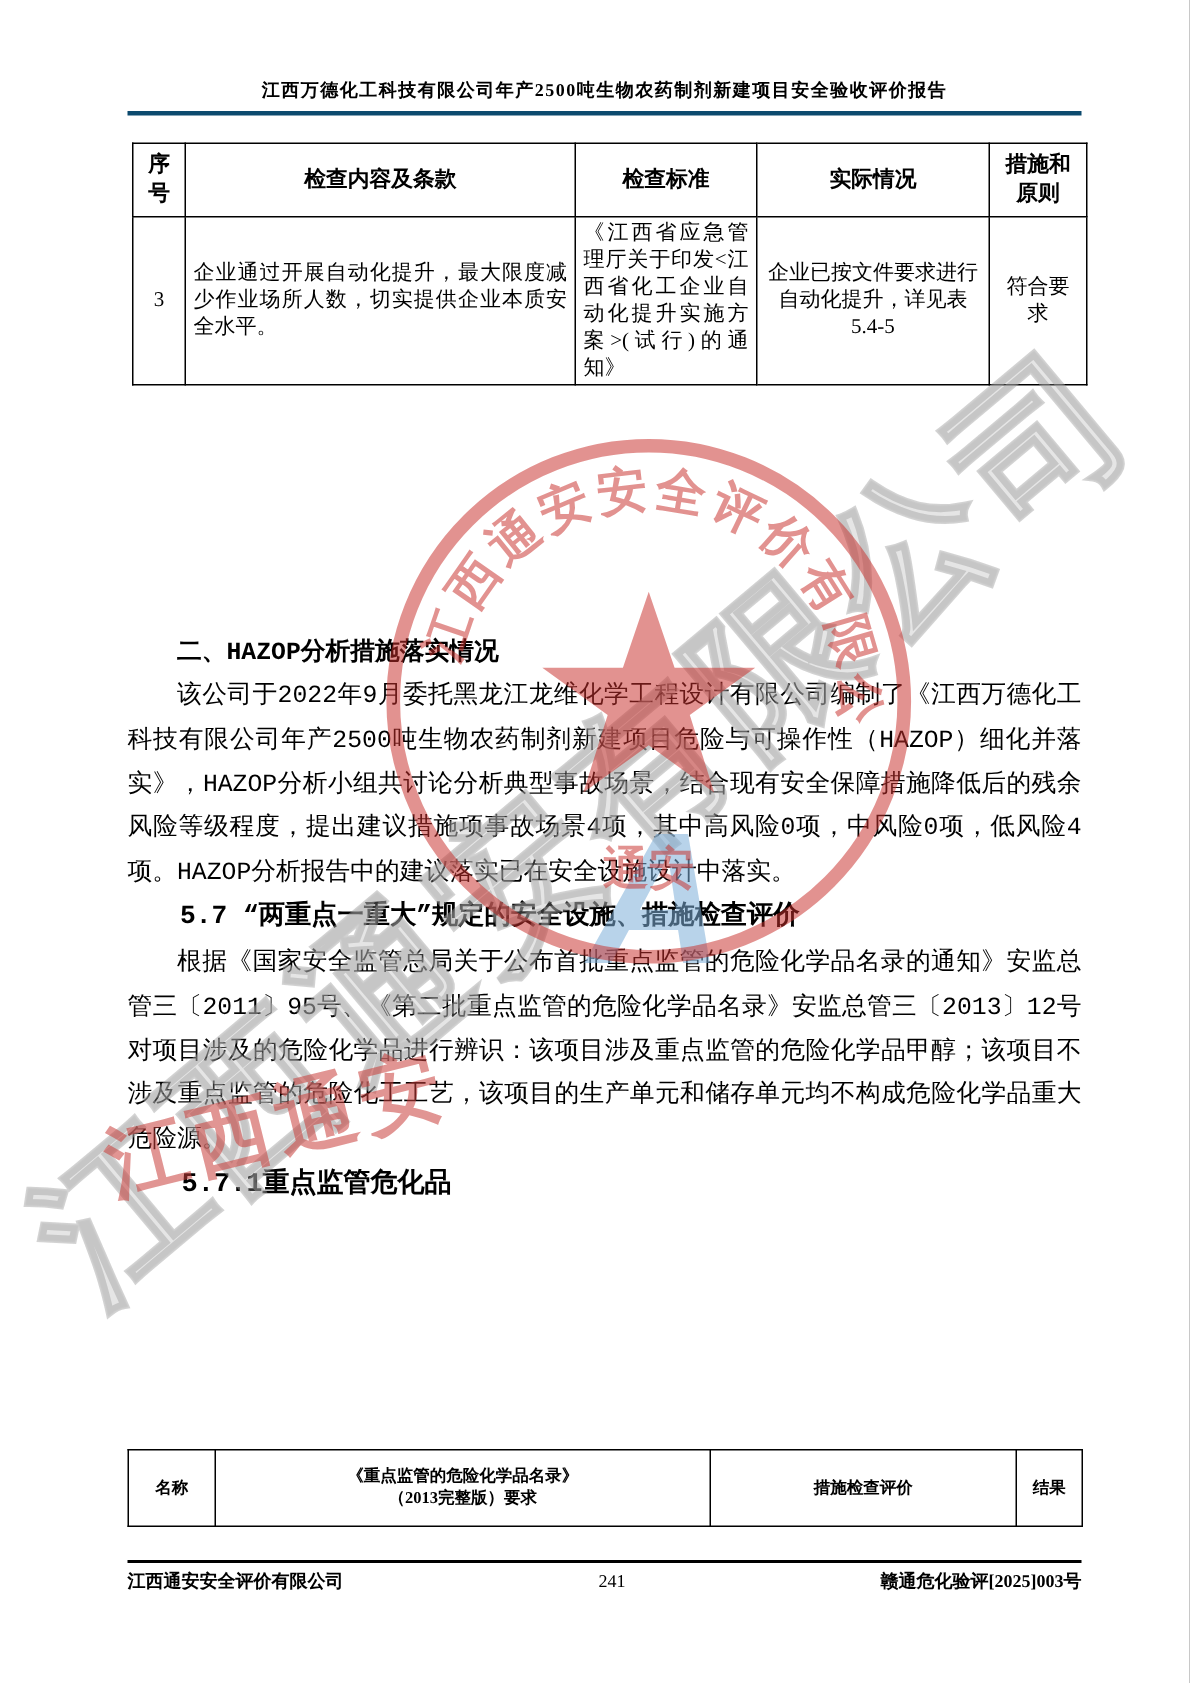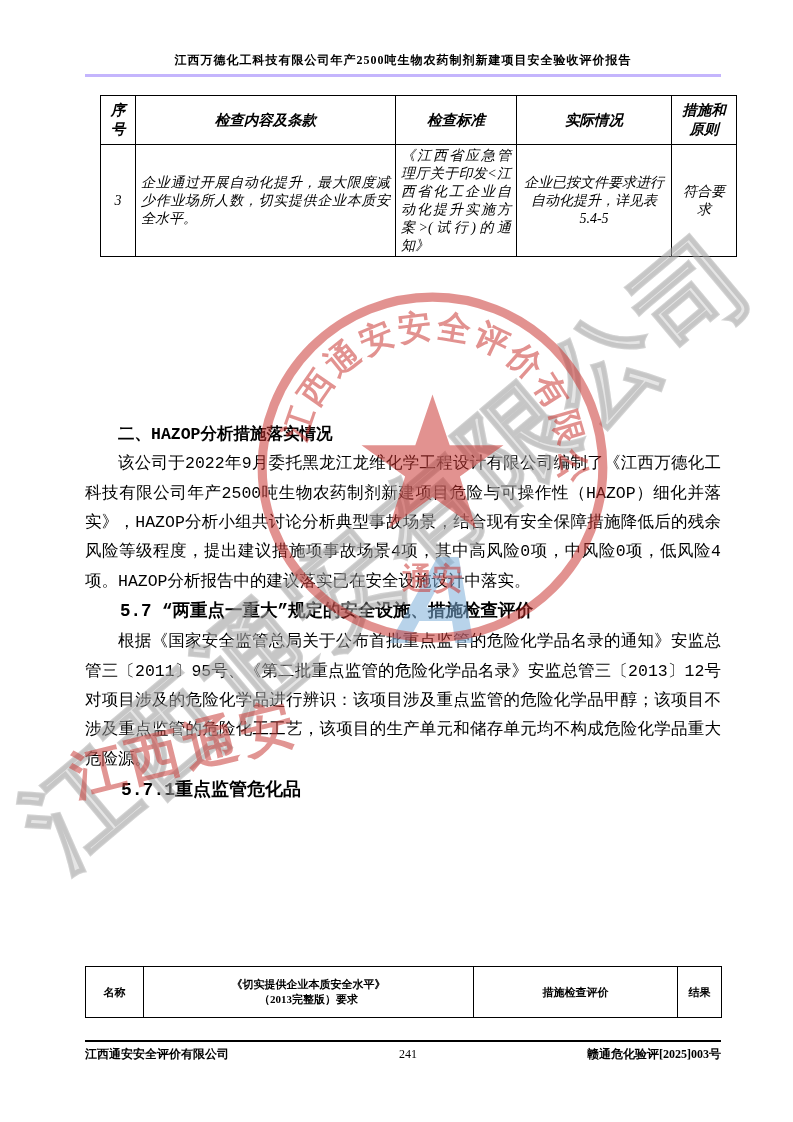--- a/index.html
+++ b/index.html
@@ -5,27 +5,27 @@
   html,body { margin:0; padding:0; background:#9e9e9e; }
   .page {
     position:relative; width:793px; height:1122px; margin:0 auto;
     background:#ffffff; overflow:hidden;
     font-family:"Liberation Serif","DejaVu Serif",serif; color:#000;
   }
   
   .doc-header {
     position:absolute; top:52px; left:85px; width:636px;
     text-align:center; font-size:12px; font-weight:bold; letter-spacing:1px;
-    padding-bottom:5px; border-bottom:3px solid #c4b5fd;
+    padding-bottom:5px; border-bottom:3px solid #0c4a6e;
   }
   
   table { border-collapse:collapse; table-layout:fixed; }
   .t1 {
-    position:absolute; top:95px; left:100px; width:636px;
-    font-size:14px; line-height:1.28;font-style:italic;
+    position:absolute; top:95px; left:88px; width:636px;
+    font-size:14px; line-height:1.28;
   }
   .t1 th, .t1 td { border:1.5px solid #000; padding:2px 5px; vertical-align:middle; }
   .t1 th { font-weight:bold; text-align:center; height:44px; font-size:14.5px; }
   .t1 .cell-content { text-align:left; text-align:justify; }
   .t1 .cell-center { text-align:center; }
   .t1 .cell-just { text-align:justify; }
   .row-tall td { height:180px; vertical-align:top; }
   .row-mid td { height:86px; }
   .t2 {
     position:absolute; top:966px; left:85px; width:636px;
@@ -145,21 +145,21 @@
     <colgroup>
       <col style="width:58px">
         <col style="width:330px">
         <col style="width:204px">
         <col style="width:44px">
     </colgroup>
     <tbody>
         <tr>
       <th>名称</th>
       <th>
-        <span>《切实提供企业本质安全水平》</span><br>
+        <span>《重点监管的危险化学品名录》</span><br>
         <span>（2013完整版）要求</span>
       </th>
       <th>措施检查评价</th>
       <th>结果</th>
     </tr>
   </tbody>
     </table>
 
   <div class="doc-footer">
     <span class="left">江西通安安全评价有限公司</span>

